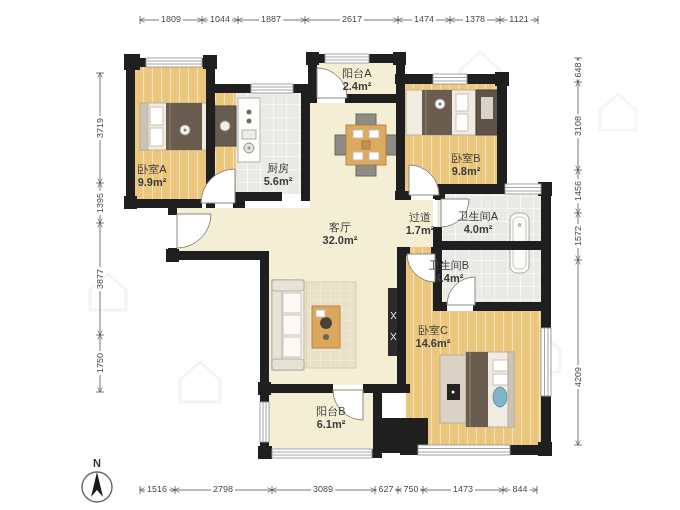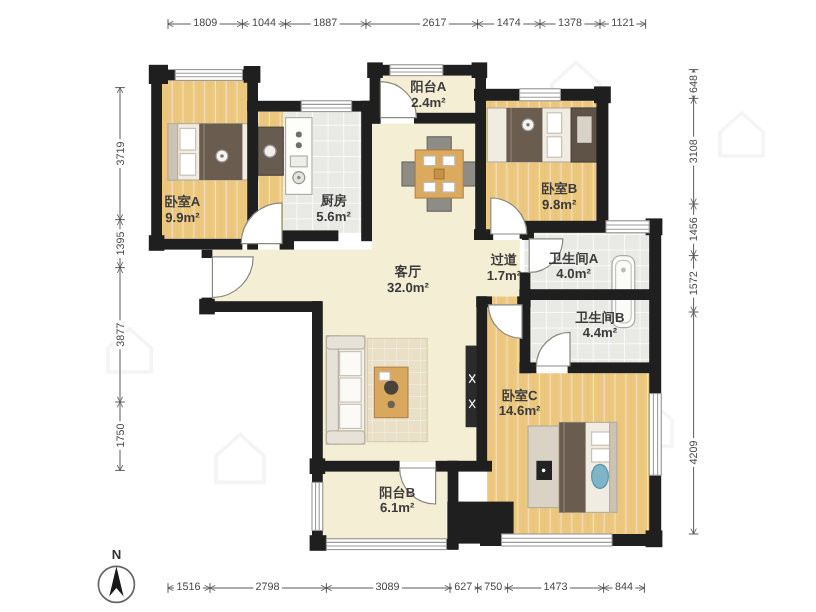--- a/index.html
+++ b/index.html
@@ -6,21 +6,21 @@
   #stage{
     position:relative;width:680px;height:510px;background:#ffffff;overflow:hidden;
     font-family:"Liberation Sans","DejaVu Sans",sans-serif;
   }
   #plan-svg{position:absolute;left:0;top:0;}
   .room-label{
     position:absolute;transform:translate(-50%,-50%);
     text-align:center;white-space:nowrap;line-height:13px;
     color:#3b3b3b;font-size:11px;pointer-events:none;
   }
-  .room-label .rname{display:block;font-weight:700;}
+  .room-label .rname{display:block;font-weight:400;}
   .room-label .rarea{display:block;font-weight:bold;}
   .dim{
     position:absolute;transform:translate(-50%,-50%);
     font-size:9px;color:#4a4a4a;background:#ffffff;padding:0 2px;white-space:nowrap;
   }
   .dim.vert{transform:translate(-50%,-50%) rotate(-90deg);}
   .compass-n{
     position:absolute;transform:translate(-50%,-50%);
     font-size:11px;color:#333;font-weight:bold;
   }
@@ -350,37 +350,37 @@
   <span class="rarea">32.0m²</span>
 </div>
 <div class="room-label" style="left:420px;top:224px">
   <span class="rname">过道</span>
   <span class="rarea">1.7m²</span>
 </div>
 <div class="room-label" style="left:478px;top:223px">
   <span class="rname">卫生间A</span>
   <span class="rarea">4.0m²</span>
 </div>
-<div class="room-label" style="left:500px;top:272px">
+<div class="room-label" style="left:449px;top:272px">
   <span class="rname">卫生间B</span>
   <span class="rarea">4.4m²</span>
 </div>
 <div class="room-label" style="left:433px;top:337px">
   <span class="rname">卧室C</span>
   <span class="rarea">14.6m²</span>
 </div>
 <div class="room-label" style="left:331px;top:418px">
   <span class="rname">阳台B</span>
   <span class="rarea">6.1m²</span>
 </div>
 
 <span class="dim" style="left:171px;top:19px">1809</span>
 <span class="dim" style="left:220px;top:19px">1044</span>
 <span class="dim" style="left:271px;top:19px">1887</span>
-<span class="dim" style="left:362px;top:19px">2617</span>
+<span class="dim" style="left:352px;top:19px">2617</span>
 <span class="dim" style="left:424px;top:19px">1474</span>
 <span class="dim" style="left:475px;top:19px">1378</span>
 <span class="dim" style="left:519px;top:19px">1121</span>
 
 <span class="dim" style="left:157px;top:489px">1516</span>
 <span class="dim" style="left:223px;top:489px">2798</span>
 <span class="dim" style="left:323px;top:489px">3089</span>
 <span class="dim" style="left:386px;top:489px">627</span>
 <span class="dim" style="left:411px;top:489px">750</span>
 <span class="dim" style="left:463px;top:489px">1473</span>

